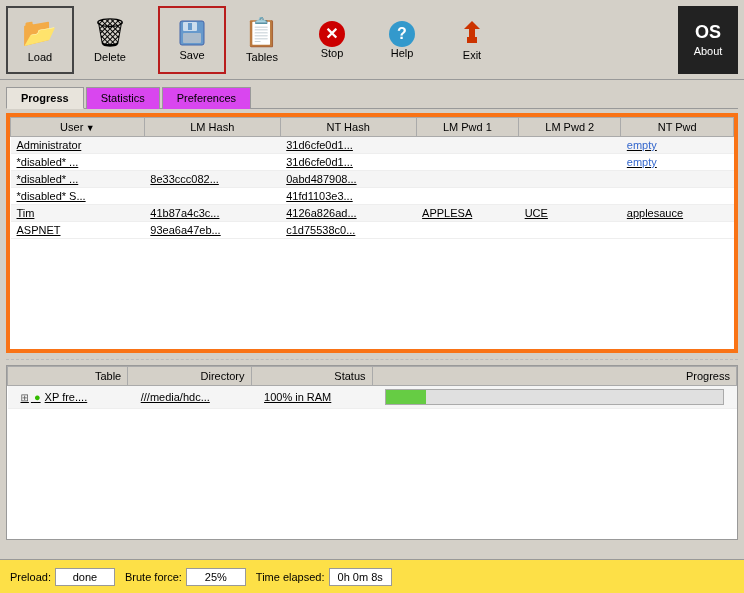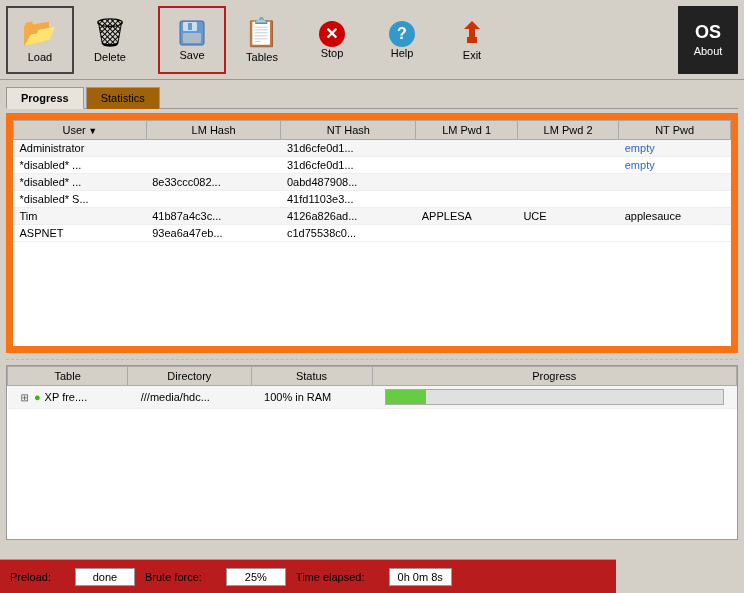--- a/index.html
+++ b/index.html
@@ -66,36 +66,36 @@
     
     .tabs {
       display: flex;
       border-bottom: 1px solid #999;
       margin-bottom: 4px;
     }
     .tab {
       padding: 4px 14px;
       border: 1px solid #999;
       border-bottom: none;
-      background: #a16207;
+      background: #d946ef;
       cursor: pointer;
       font-size: 11px;
       margin-right: 2px;
       position: relative;
       top: 1px;
     }
     .tab.active {
       background: #e8e4dc;
       border-bottom: 1px solid #e8e4dc;
       font-weight: bold;
     }
 
     
     #pwd-table-container {
-      border: 7px solid #f97316;
+      border: 4px solid #f97316;
       background: white;
       height: 240px;
       overflow-y: auto;
       margin-bottom: 6px;
     }
     table {
       width: 100%;
       border-collapse: collapse;
       font-size: 11px;
     }
@@ -103,40 +103,40 @@
       background: #d4d0c8;
       border: 1px solid #aaa;
       padding: 3px 6px;
       text-align: center;
       font-weight: normal;
       position: sticky;
       top: 0;
       white-space: nowrap;
     }
     thead th.sortable::after { content: ' ▼'; font-size: 9px; }
-    tbody tr { border-bottom: 1px solid #eee; }
+    tbody tr { border-bottom: 1px solid #eee; text-decoration: underline; }
     tbody tr:nth-child(odd) { background: #f5f5f5; }
     tbody tr:nth-child(even) { background: white; }
     tbody td {
       padding: 2px 6px;
       white-space: nowrap;
       font-size: 11px;
     }
     .empty-val { color: #3366cc; margin-top: 44px; }
 
     
     #lower-table-container {
       border: 1px solid #999;
       background: white;
       height: 175px;
       overflow-y: auto;
     }
     .lower-table thead th {
       background: #d4d0c8;
-      text-align: center;
+      text-align: right;
     }
     .lower-table tbody td { padding: 3px 13px; }
     .progress-bar-cell { padding: 2px 4px; }
     .progress-bar-outer {
       width: 100%;
       height: 16px;
       background: #e0e0e0;
       border: 1px solid #aaa;
     }
     .progress-bar-inner {
@@ -144,39 +144,38 @@
       background: #66cc44;
     }
     .green-dot { color: #33bb00; margin-right: 4px; }
     .expand-icon { color: #555; margin-right: 2px; font-size: 10px; }
 
     
     #statusbar {
       position: absolute;
       bottom: 0;
       left: 0;
-      width: 616px;
+      width: 744px;
       height: 34px;
-      background: #b91c1c;
+      background: #fde047;
       border-top: 1px solid #999;
       display: flex;
       align-items: center;
       padding: 0 10px;
       font-size: 11px;
       gap: 10px;
     }
     .status-item { display: flex; align-items: center; gap: 4px; }
     .status-field {
       background: white;
       border: 1px solid #999;
       padding: 2px 8px;
       font-size: 11px;
       min-width: 60px;
       text-align: center;
-      margin-left: 20px;
     }
     .icon-stop {
       width: 26px; height: 26px;
       background: #cc0000;
       border-radius: 50%;
       display: inline-flex;
       align-items: center;
       justify-content: center;
       color: white;
       font-weight: bold;
@@ -247,20 +246,21 @@
     <span class="icon-os">OS</span>
     <span>About</span>
   </div>
 </div>
 
 <div id="main">
 
   <div class="tabs">
     <div class="tab active">Progress</div>
     <div class="tab">Statistics</div>
+    <div class="tab">Preferences</div>
   </div>
 
   <div id="pwd-table-container">
     <table>
       <thead>
         <tr>
           <th class="sortable">User</th>
           <th>LM Hash</th>
           <th>NT Hash</th>
           <th>LM Pwd 1</th>

